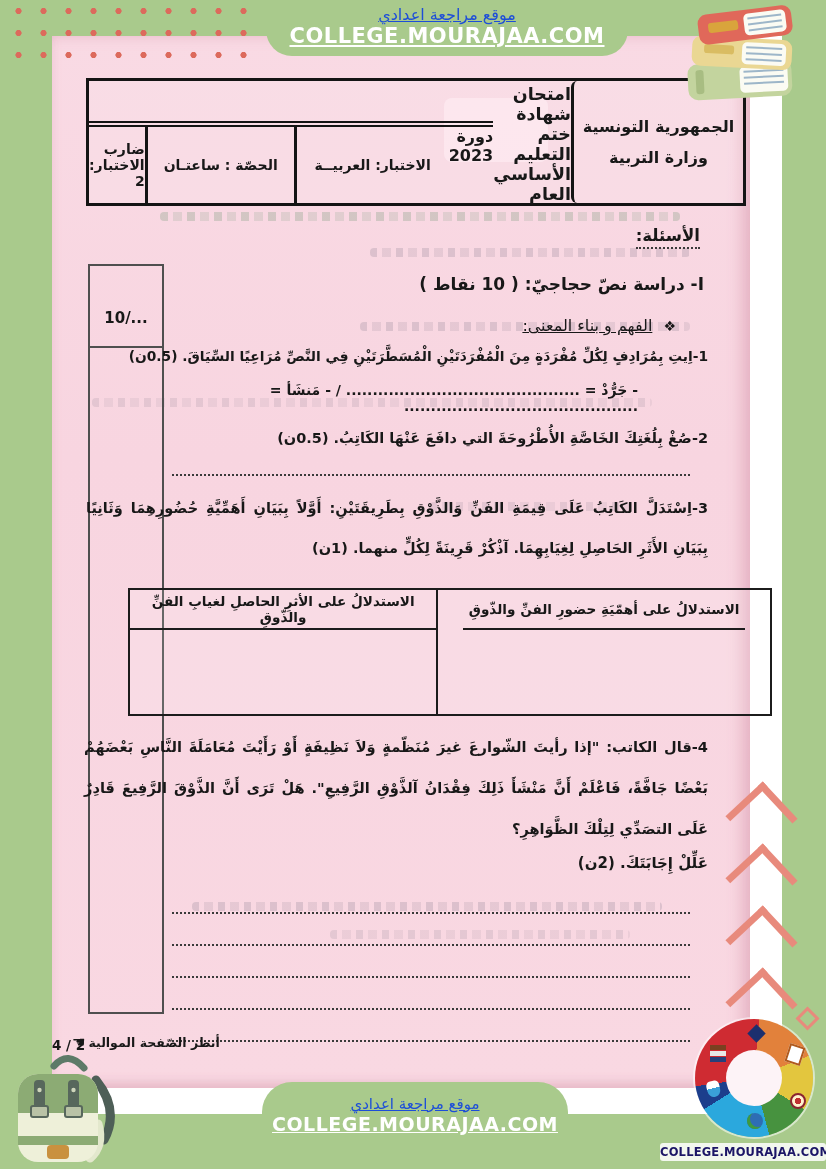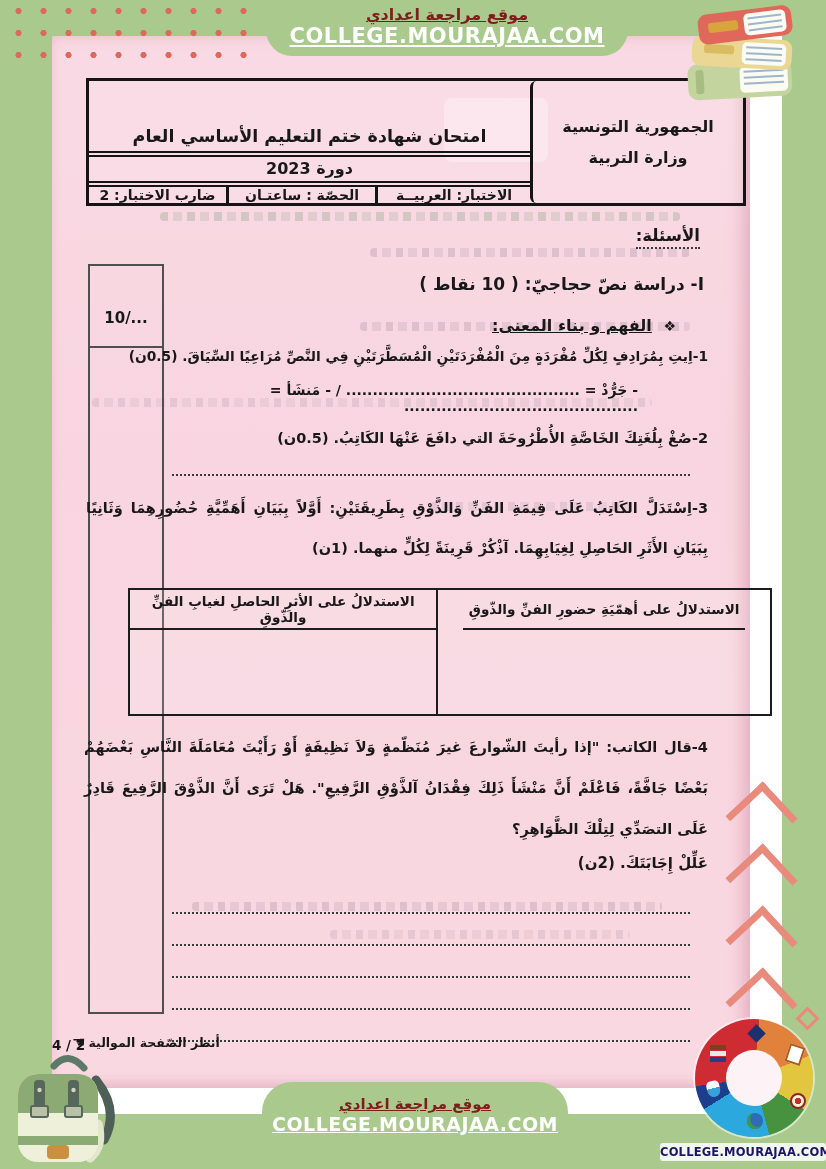--- a/index.html
+++ b/index.html
@@ -23,39 +23,39 @@
   .bleed.green{background:repeating-linear-gradient(90deg, rgba(110,150,115,.65) 0 8px, rgba(0,0,0,0) 8px 13px,
                rgba(110,150,115,.4) 13px 22px, rgba(0,0,0,0) 22px 27px);}
   .stamp{position:absolute;left:392px;top:62px;width:104px;height:64px;border-radius:8px;
          background:rgba(255,236,243,.6);}
 
   
   .hdr{position:absolute;left:34px;top:42px;width:654px;height:122px;border:3px solid #141414;
        display:flex;direction:rtl;background:rgba(255,255,255,.10);}
   .hdr-right{width:210px;border-left:3px solid #141414;display:flex;flex-direction:column;
              justify-content:center;gap:12px;text-align:center;font-size:16px;font-weight:bold;border-radius:6px;}
-  .hdr-left{flex:1;display:flex;flex-direction:column;margin-top:40px;}
+  .hdr-left{flex:1;display:flex;flex-direction:row;margin-top:40px;}
   .hdr-title{height:46px;display:flex;align-items:center;justify-content:center;
              font-size:17.5px;font-weight:bold;}
   .hdr-session{height:37px;border-top:6px double #141414;display:flex;align-items:center;
                justify-content:center;font-size:16px;font-weight:bold;}
   .hdr-bottom{flex:1;border-top:6px double #141414;display:flex;direction:rtl;}
   .hdr-cell{display:flex;align-items:center;justify-content:center;font-size:14px;font-weight:bold;}
   .hdr-cell.subject{width:152px;border-radius:6px;}
   .hdr-cell.duration{width:146px;border-right:3px solid #141414;}
   .hdr-cell.coeff{flex:1;border-right:3px solid #141414;}
 
   
   .q-label{position:absolute;right:50px;top:190px;font-size:16.5px;font-weight:bold;
            border-bottom:2px dotted #3a3a3a;padding-bottom:2px;}
   .score-col{position:absolute;left:36px;top:228px;width:72px;height:746px;border:2px solid #4f4f4f;}
   .score-cell{height:56px;border-bottom:2px solid #4f4f4f;display:flex;align-items:center;
               justify-content:center;font-weight:bold;font-size:15px;direction:ltr;margin-top:24px;}
   .section-title{position:absolute;right:46px;top:238px;font-size:17px;font-weight:bold;}
-  .axis-heading{position:absolute;right:74px;top:280px;font-size:16px;font-weight:bold;margin-left:7px;}
+  .axis-heading{position:absolute;right:74px;top:280px;font-size:16px;font-weight:normal;margin-left:7px;}
   .axis-heading .txt{text-decoration:underline;}
   .axis-heading .bullet{margin-left:6px;font-size:14px;}
   .q{position:absolute;font-weight:bold;text-align:right;}
   .q1{right:42px;top:312px;width:622px;font-size:13.8px;}
   .q1b{right:112px;top:346px;font-size:14px;font-weight:bold;}
   .q2{right:42px;top:394px;width:622px;font-size:14.5px;}
   .q3{right:42px;top:452px;width:622px;font-size:14.5px;line-height:40px;text-align:justify;}
   .q4{right:42px;top:690px;width:624px;font-size:14.6px;line-height:41px;text-align:justify;}
   .q4i{right:42px;top:818px;font-size:15px;}
   .dotline{position:absolute;border-bottom:2.5px dotted #3a3a3a;}
@@ -81,21 +81,21 @@
   .next-note{position:absolute;left:20px;top:997px;font-size:12.5px;font-weight:bold;direction:rtl;}
   .next-note .hand{font-size:15px;margin-right:3px;}
   .page-num{position:absolute;left:0;top:1001px;width:100%;font-size:13.5px;
             font-weight:bold;direction:ltr;}
 
   
   .dots{position:absolute;left:0;top:0;width:262px;height:62px;z-index:2;
         background-image:radial-gradient(circle,#dc6a5c 2.8px,rgba(0,0,0,0) 3.4px);
         background-size:25px 22px;background-position:6px 0;}
   .banner{position:absolute;text-align:center;color:#fff;background:#a9ca8c;z-index:4;}
-  .banner .ar{font-weight:bold;text-decoration:underline;color:#7f1d1d;}
+  .banner .ar{font-weight:normal;text-decoration:underline;color:#1d4ed8;}
   .banner .url{font-weight:bold;text-decoration:underline;letter-spacing:.5px;color:#fff;}
   .banner-top{left:266px;top:0;width:362px;height:56px;border-radius:0 0 26px 26px;}
   .banner-top .ar{font-size:16px;margin-top:5px;}
   .banner-top .url{font-size:21px;}
   .banner-bottom{left:262px;top:1082px;width:306px;height:87px;border-radius:30px 30px 0 0;}
   .banner-bottom .ar{font-size:15px;margin-top:13px;}
   .banner-bottom .url{font-size:19px;}
 
   .chev{position:absolute;width:44px;height:44px;border-top:7px solid #e88a7c;
         border-left:7px solid #e88a7c;transform:rotate(47deg);z-index:2;}

